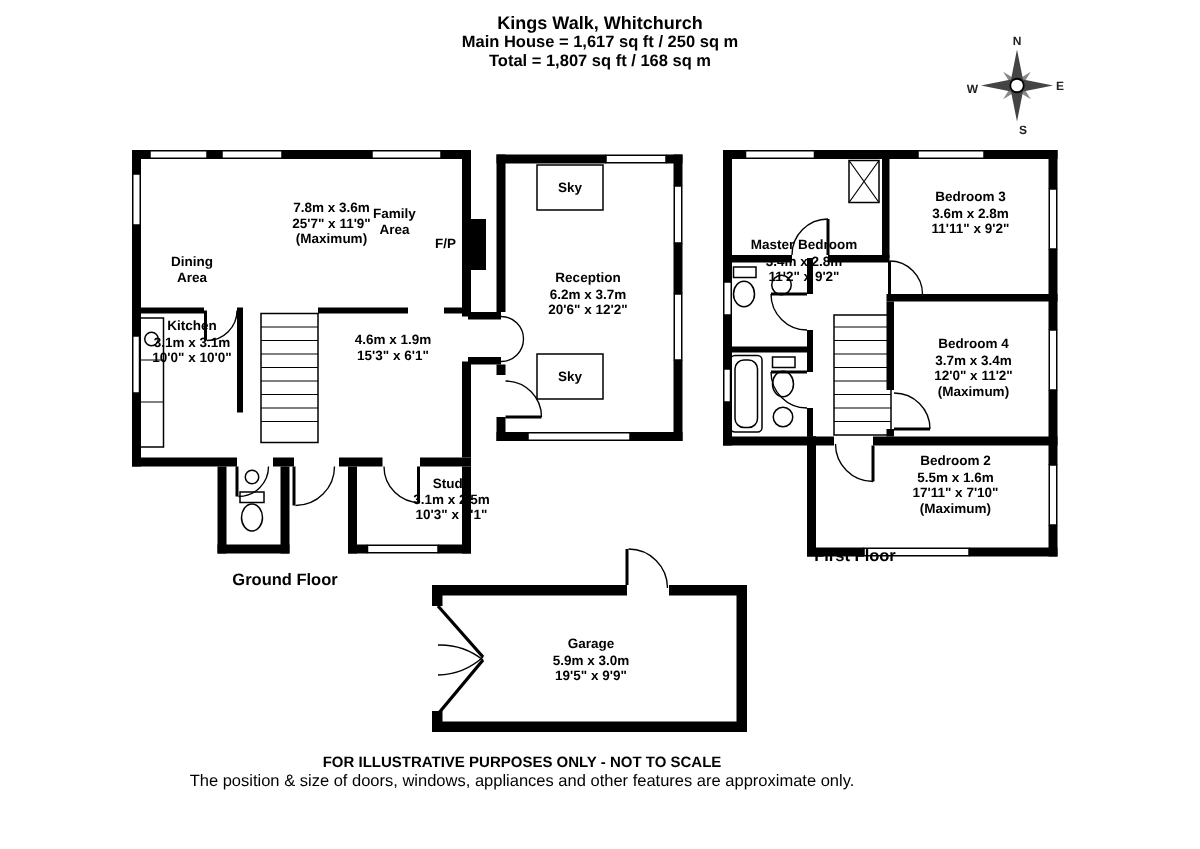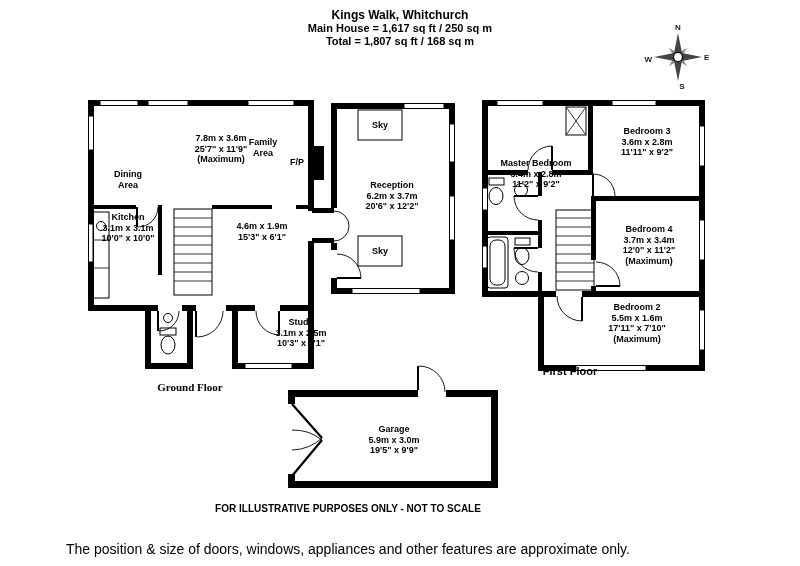--- a/index.html
+++ b/index.html
@@ -19,21 +19,21 @@
          font-weight:bold; font-size:9px; line-height:10.5px; white-space:nowrap; }
   .floor-title { position:absolute; transform:translateX(-50%); font-weight:bold;
          font-size:11px; white-space:nowrap; }
 
   .header { position:absolute; top:8px; left:0; width:800px; text-align:center; font-weight:bold; }
   .header .t1 { font-size:12px; line-height:14px; }
   .header .t2 { font-size:11px; line-height:13px; }
 
   .footer { position:absolute; top:502px; left:0; width:696px; text-align:center; }
   .footer .f1 { font-weight:bold; font-size:10px; line-height:13px; }
-  .footer .f2 { font-size:14px; line-height:13px;margin-top:28px; }
+  .footer .f2 { font-size:11px; line-height:13px; }
 
   svg text { font-family:"Liberation Sans", sans-serif; font-weight:bold; font-size:8px; fill:#222; }
 </style>
 </head>
 <body>
 
 <div class="page">
 
   <div class="header">
     <div class="t1">Kings Walk, Whitchurch</div>
@@ -322,21 +322,21 @@
     <div>20'6" x 12'2"</div>
   </div>
 
   <div class="lbl" style="left:380px; top:120px;">
     <div>Sky</div>
   </div>
   <div class="lbl" style="left:380px; top:246px;">
     <div>Sky</div>
   </div>
 
-  <div class="floor-title" style="left:190px; top:381px;font-family:Liberation Serif, serif;">Ground Floor</div>
+  <div class="floor-title" style="left:190px; top:381px;">Ground Floor</div>
 
   <div class="lbl" style="left:536px; top:126px;margin-top:32px;">
     <div>Master Bedroom</div>
     <div>3.4m x 2.8m</div>
     <div>11'2" x 9'2"</div>
   </div>
 
   <div class="lbl" style="left:647px; top:126px;">
     <div>Bedroom 3</div>
     <div>3.6m x 2.8m</div>

